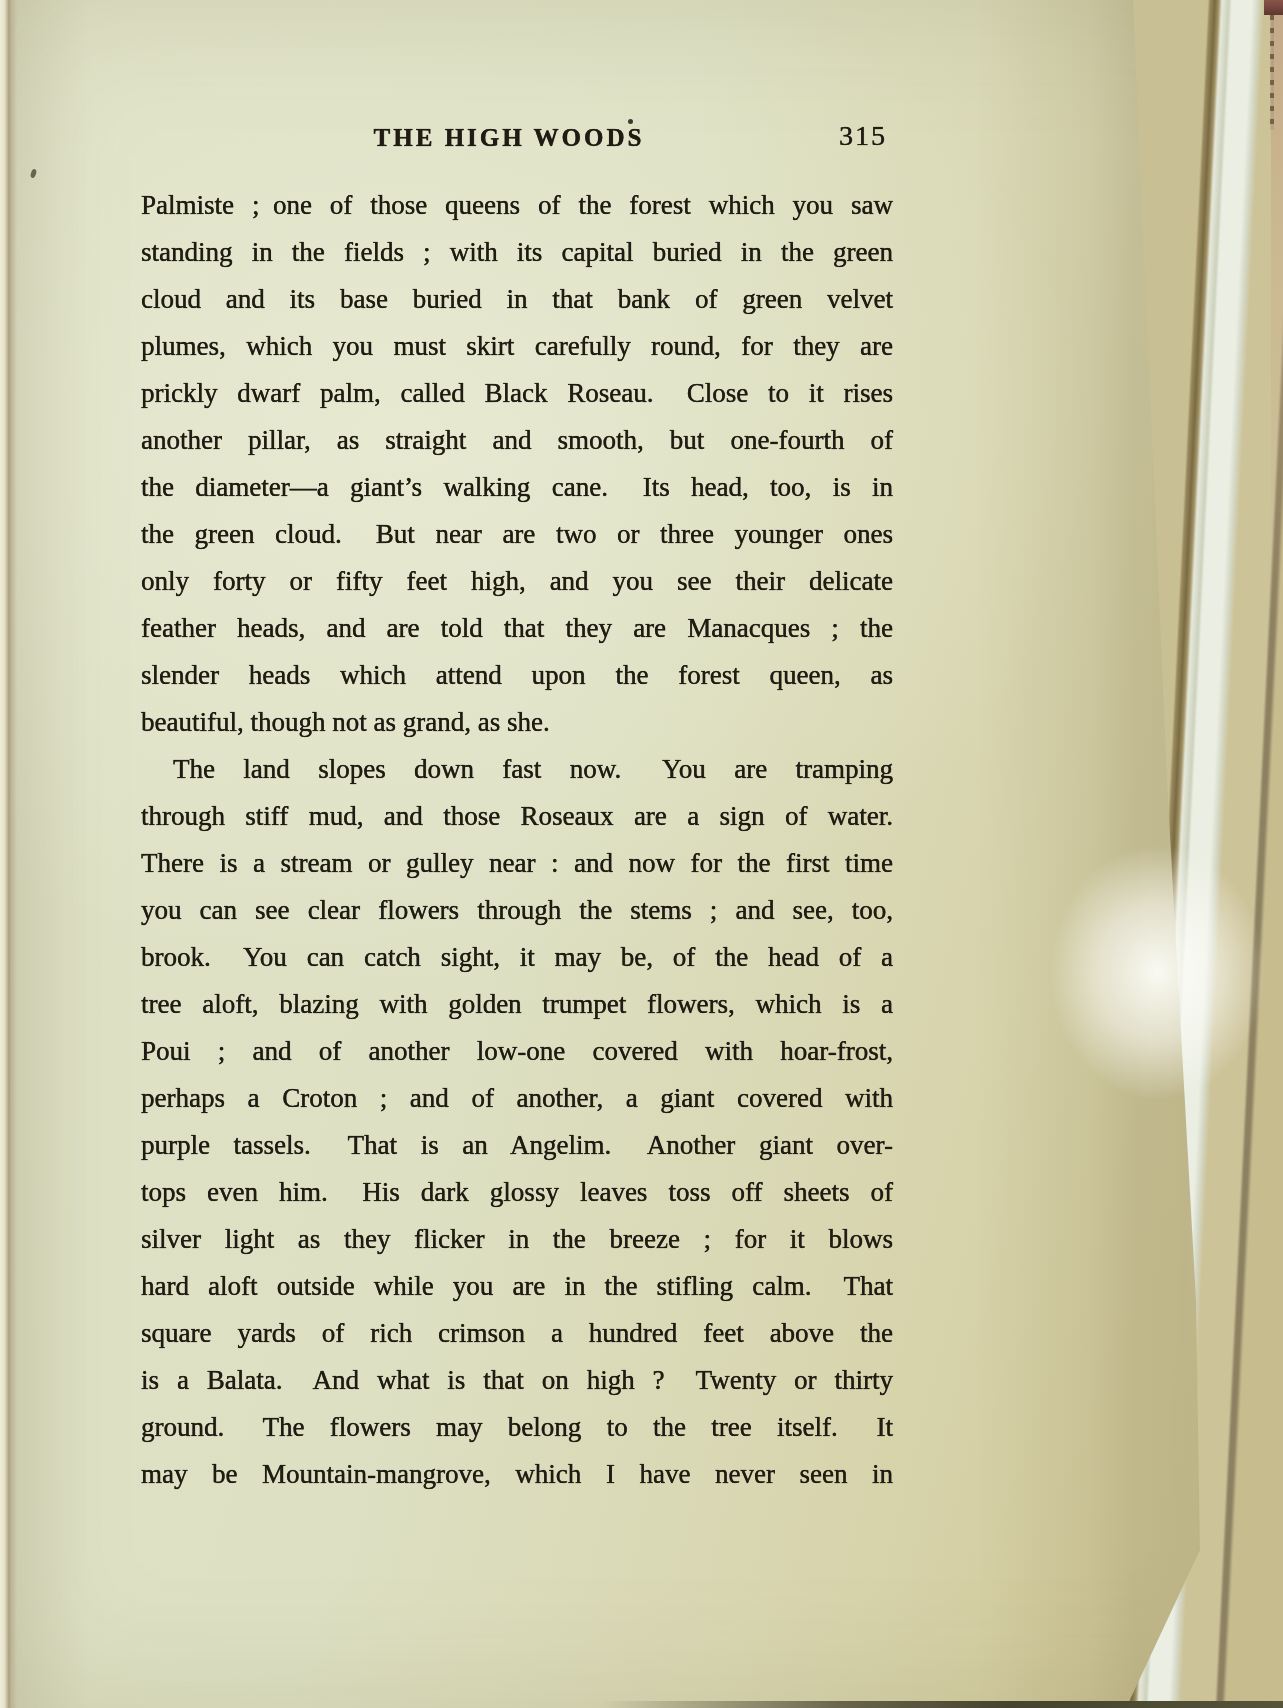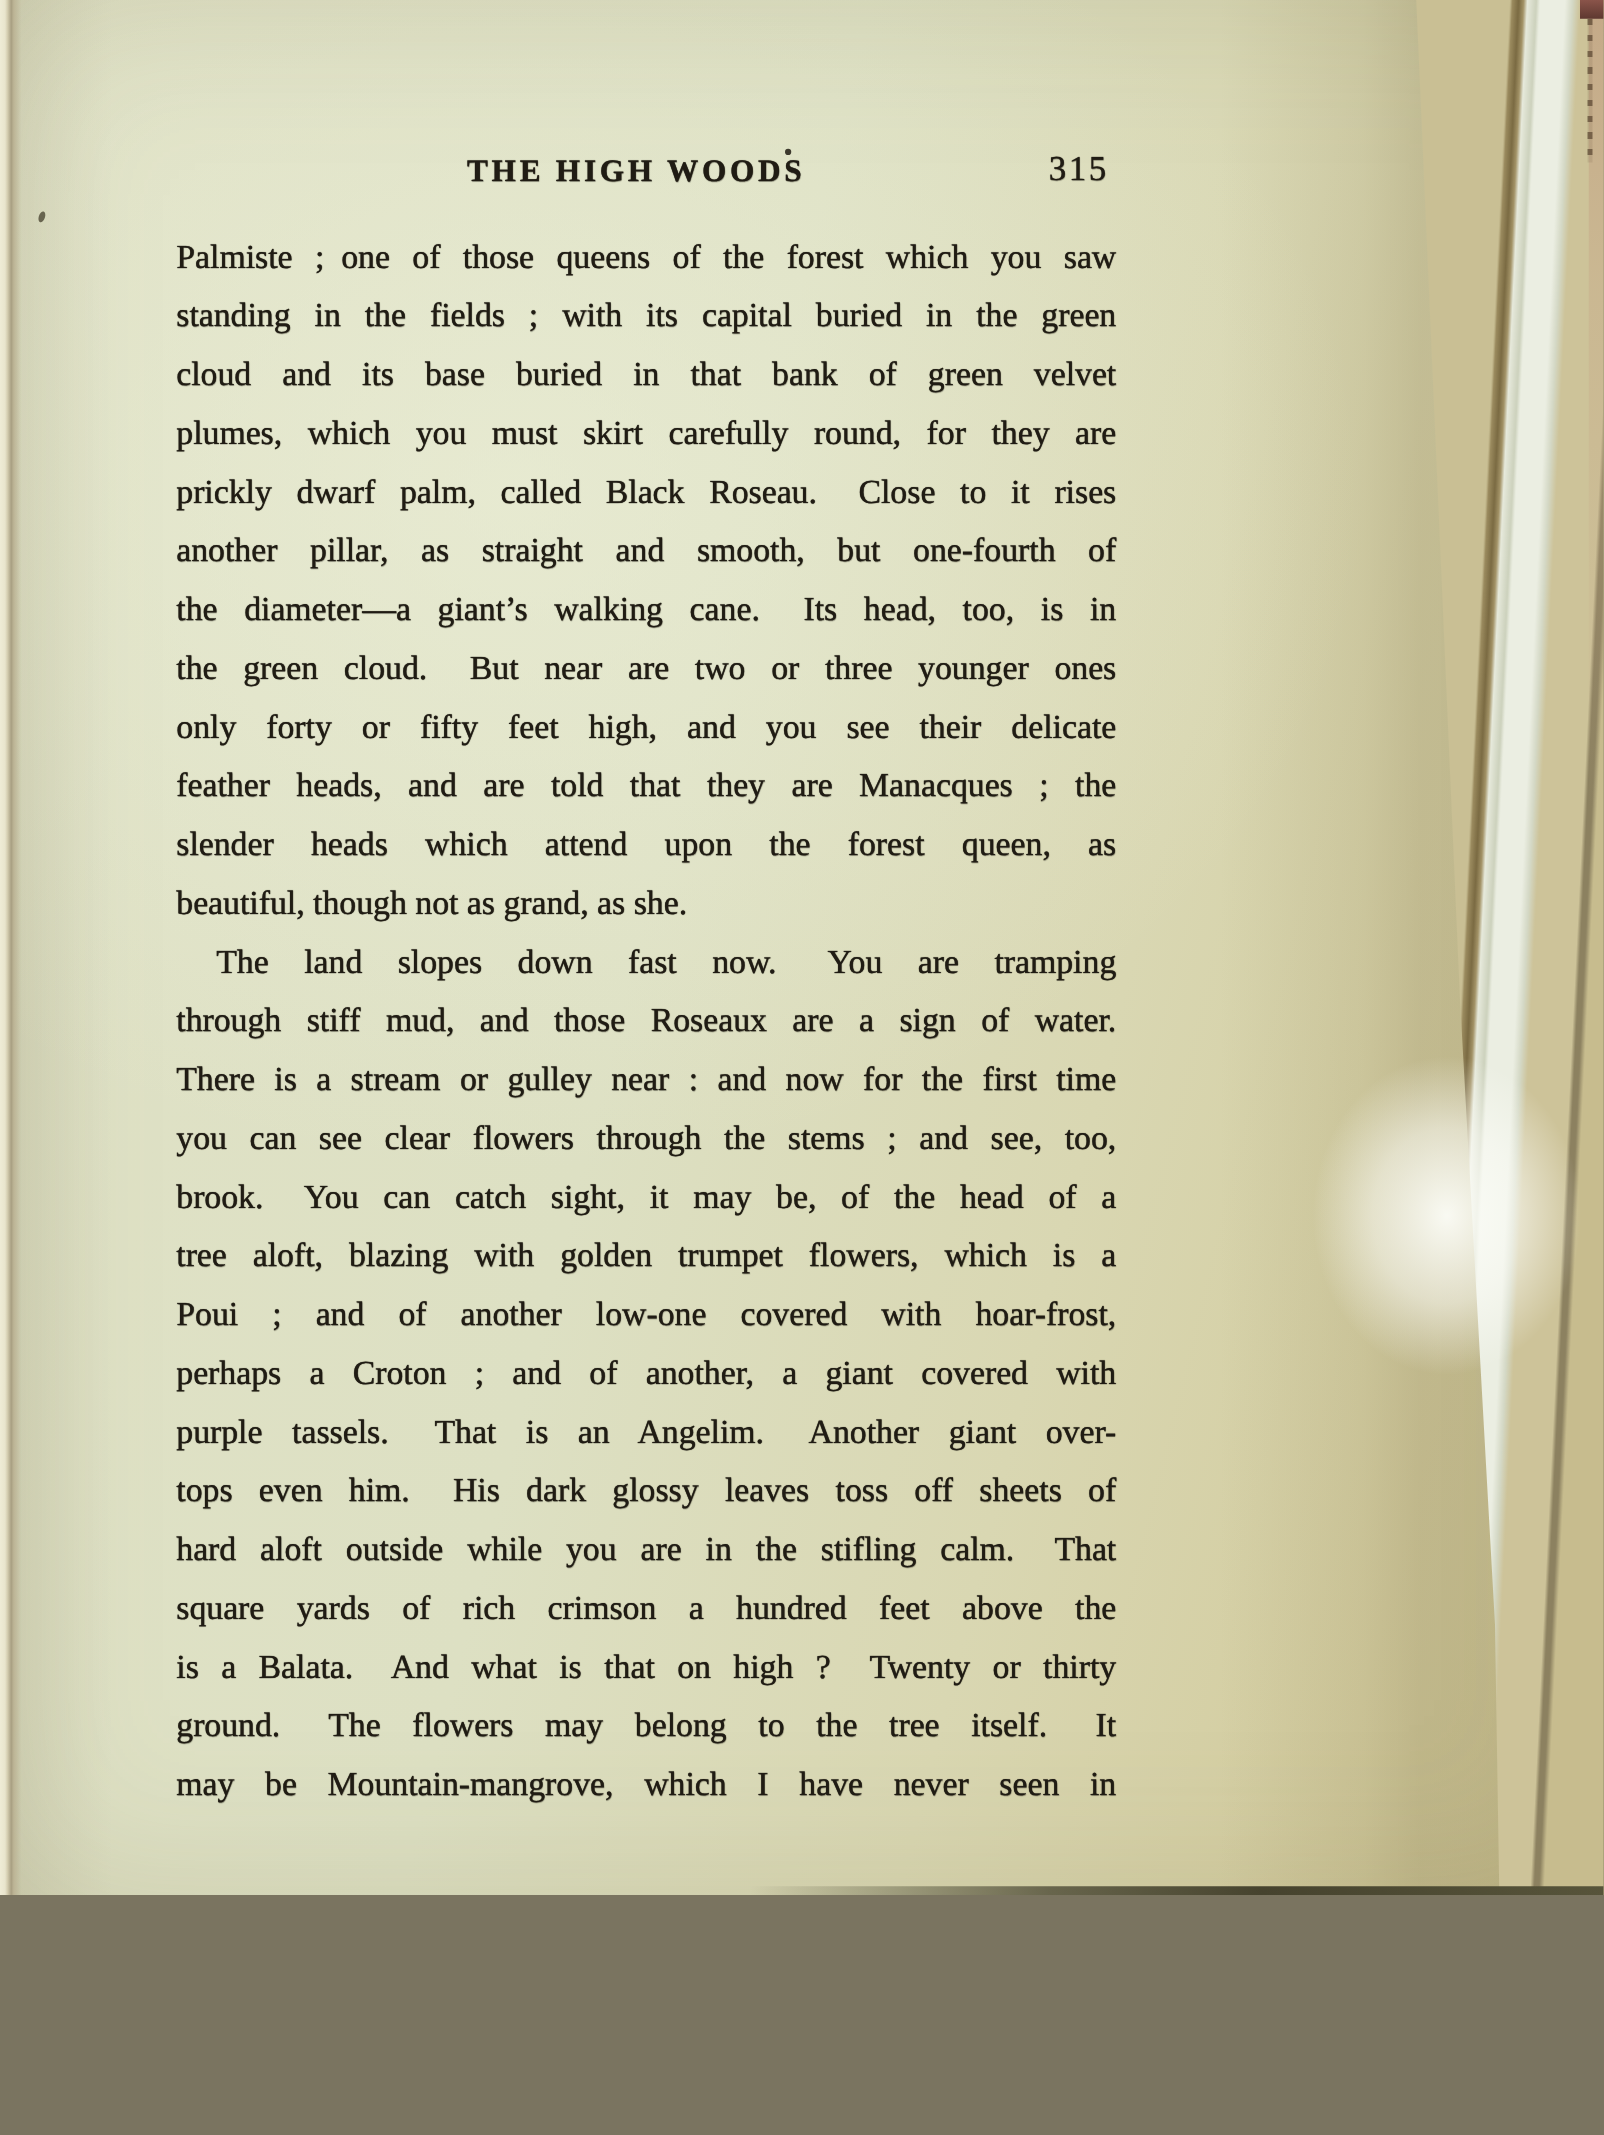--- a/index.html
+++ b/index.html
@@ -1,18 +1,18 @@
 <!DOCTYPE html>
 <html><head>
 <meta charset="utf-8">
 <style>
   html,body{margin:0;padding:0;background:#7a7460;}
   #scan{
     position:relative;
-    width:1283px;height:1516px;
+    width:1283px;height:1708px;
     overflow:hidden;
     font-family:"Liberation Serif","DejaVu Serif",serif;
     background:
       radial-gradient(ellipse 950px 760px at 32% 26%, rgba(238,241,219,0.55), rgba(238,241,219,0) 72%),
       linear-gradient(to right, rgba(130,122,92,0.14) 0px, rgba(130,122,92,0) 90px),
       linear-gradient(to right, rgba(148,136,94,0) 76%, rgba(148,136,94,0.16) 85%, rgba(148,136,94,0.30) 88.5%),
       linear-gradient(104deg, #e0e2c7 0%, #dde0c3 42%, #d9d7b2 66%, #d3cc9f 86%, #cfc795 100%);
     box-shadow: inset 0 0 130px rgba(136,126,86,0.22);
   }
 
@@ -132,20 +132,21 @@
       <div class="line indent">The land slopes down fast now.  You are tramping</div>
       <div class="line">through stiff mud, and those Roseaux are a sign of water.</div>
       <div class="line">There is a stream or gulley near : and now for the first time</div>
       <div class="line">you can see clear flowers through the stems ; and see, too,</div>
       <div class="line">brook.  You can catch sight, it may be, of the head of a</div>
       <div class="line">tree aloft, blazing with golden trumpet flowers, which is a</div>
       <div class="line">Poui ; and of another low-one covered with hoar-frost,</div>
       <div class="line">perhaps a Croton ; and of another, a giant covered with</div>
       <div class="line">purple tassels.  That is an Angelim.  Another giant over-</div>
       <div class="line">tops even him.  His dark glossy leaves toss off sheets of</div>
+      <div class="line">silver light as they flicker in the breeze ; for it blows</div>
       <div class="line">hard aloft outside while you are in the stifling calm.  That</div>
       <div class="line">square yards of rich crimson a hundred feet above the</div>
       <div class="line">is a Balata.  And what is that on high ?  Twenty or thirty</div>
       <div class="line">ground.  The flowers may belong to the tree itself.  It</div>
       <div class="line">may be Mountain-mangrove, which I have never seen in</div>
     </div>
 
 </div>
 
 </body></html>

